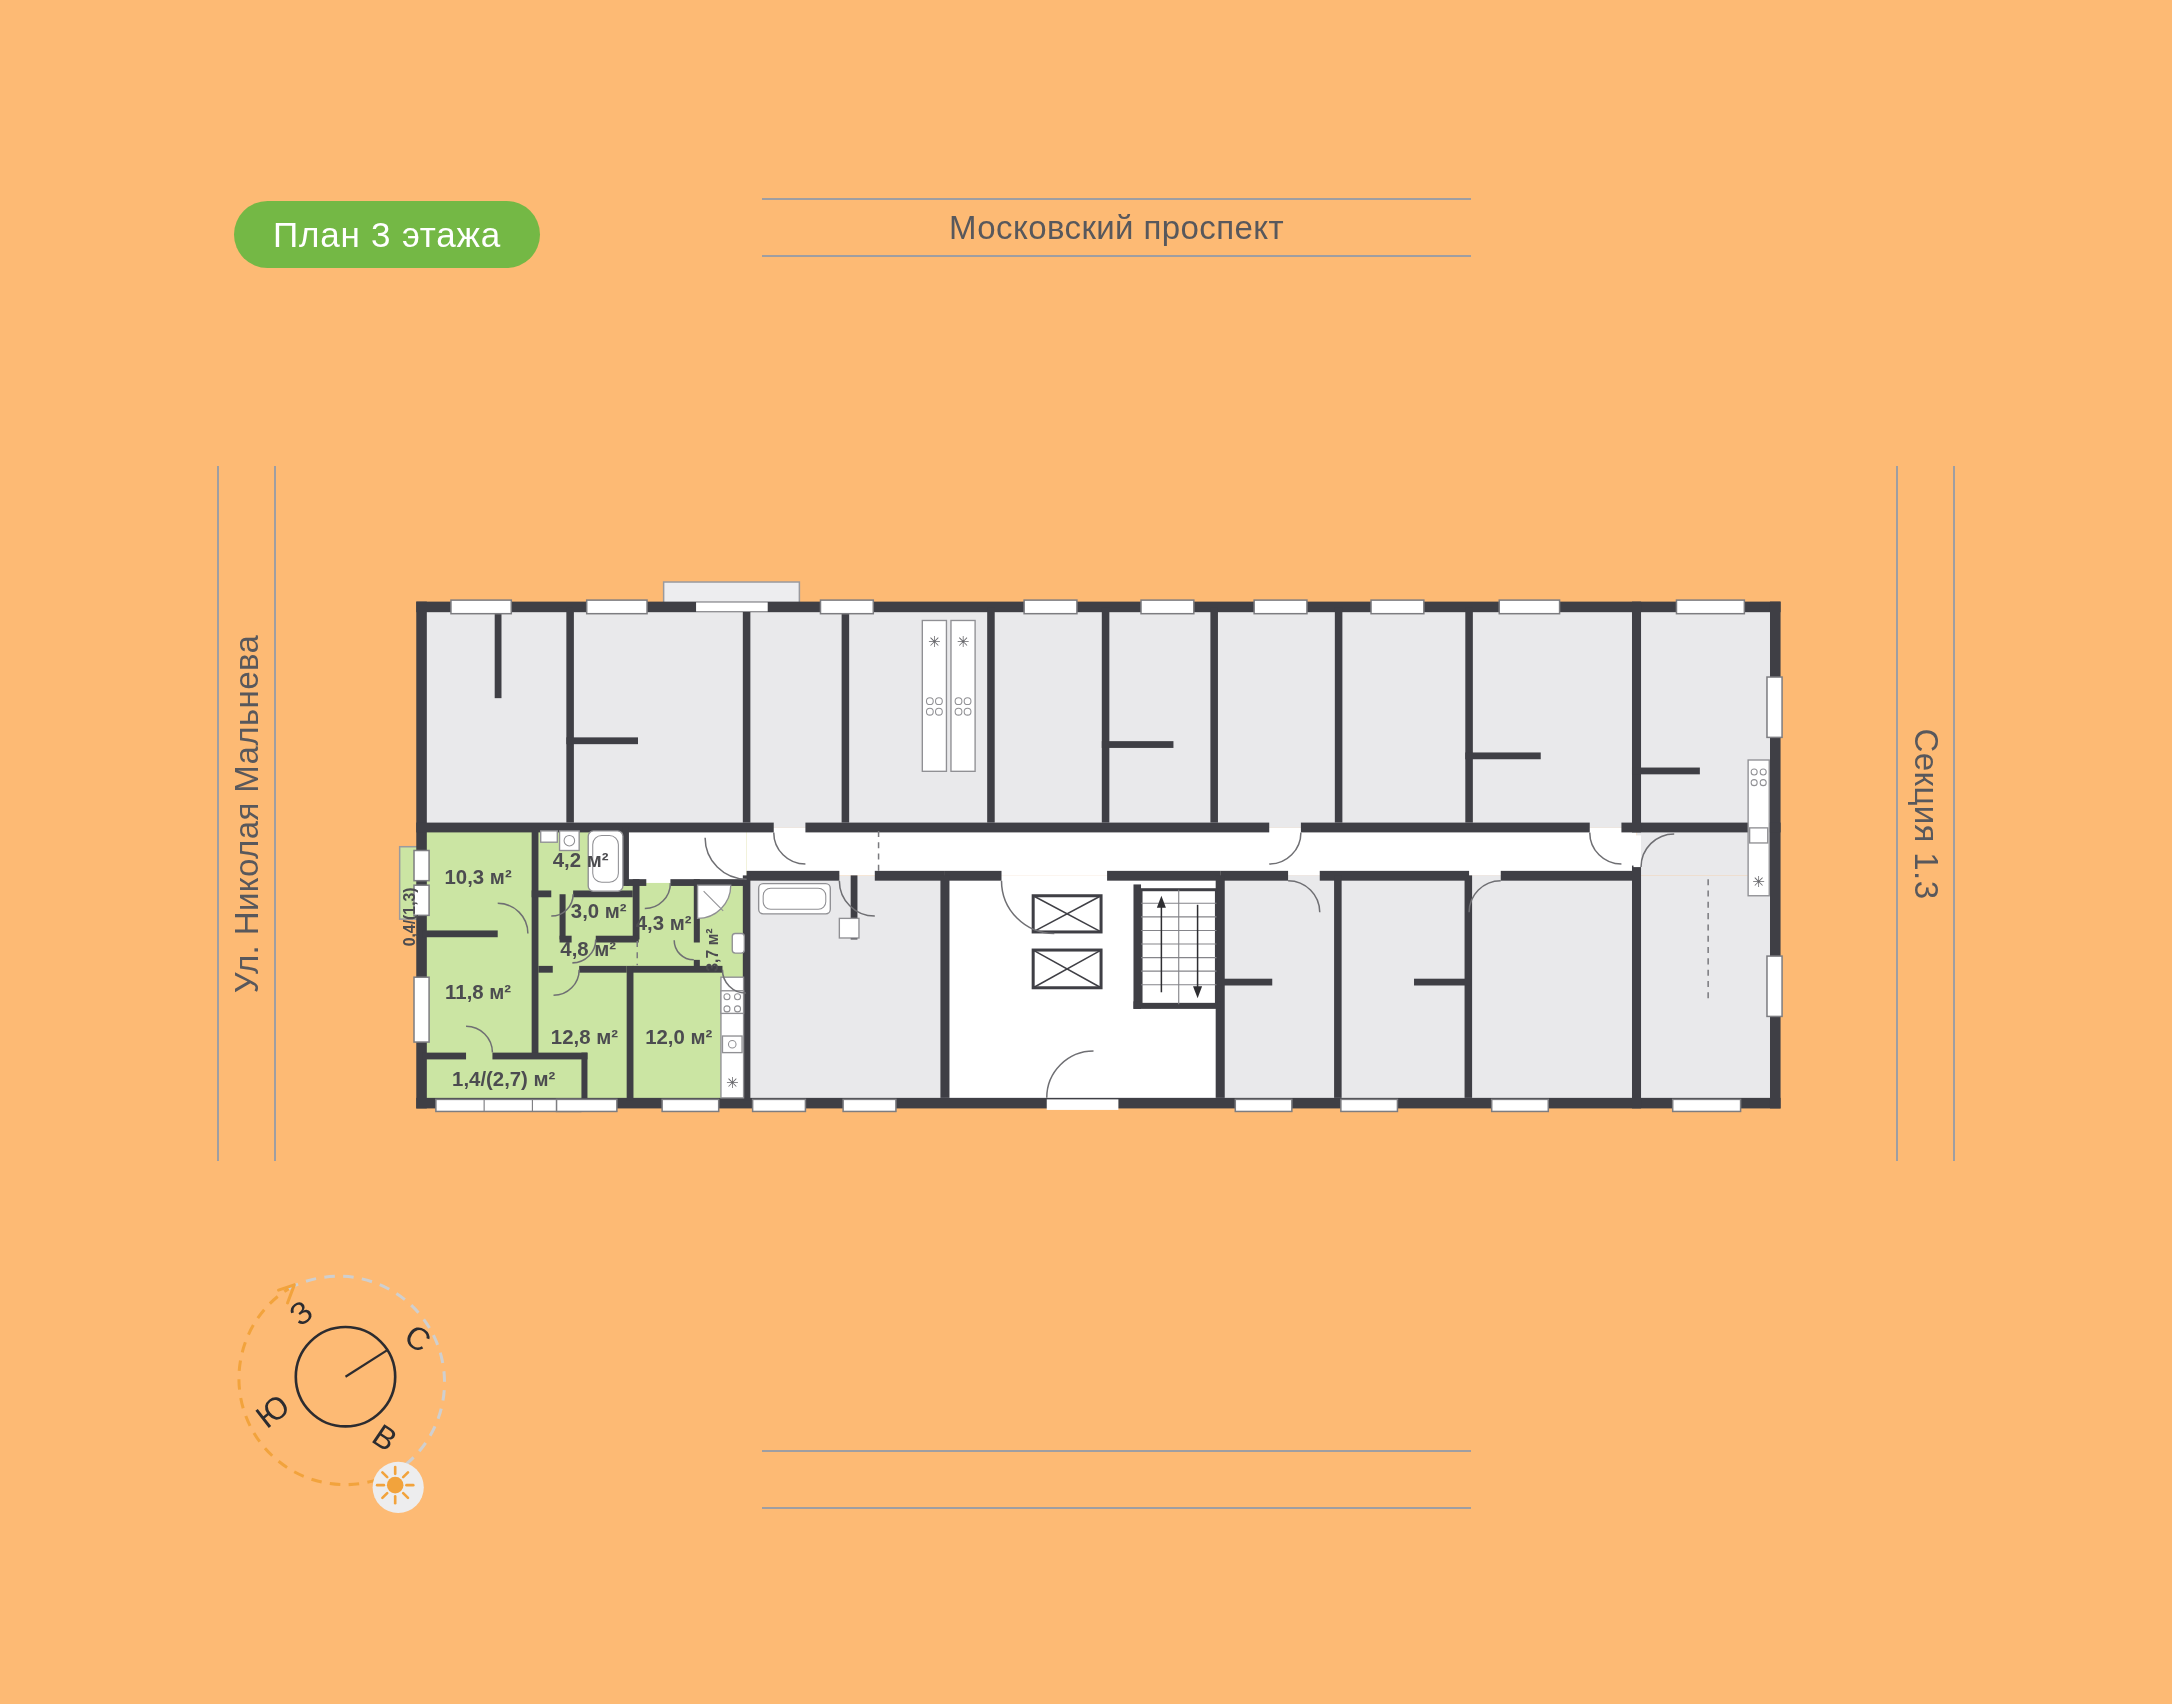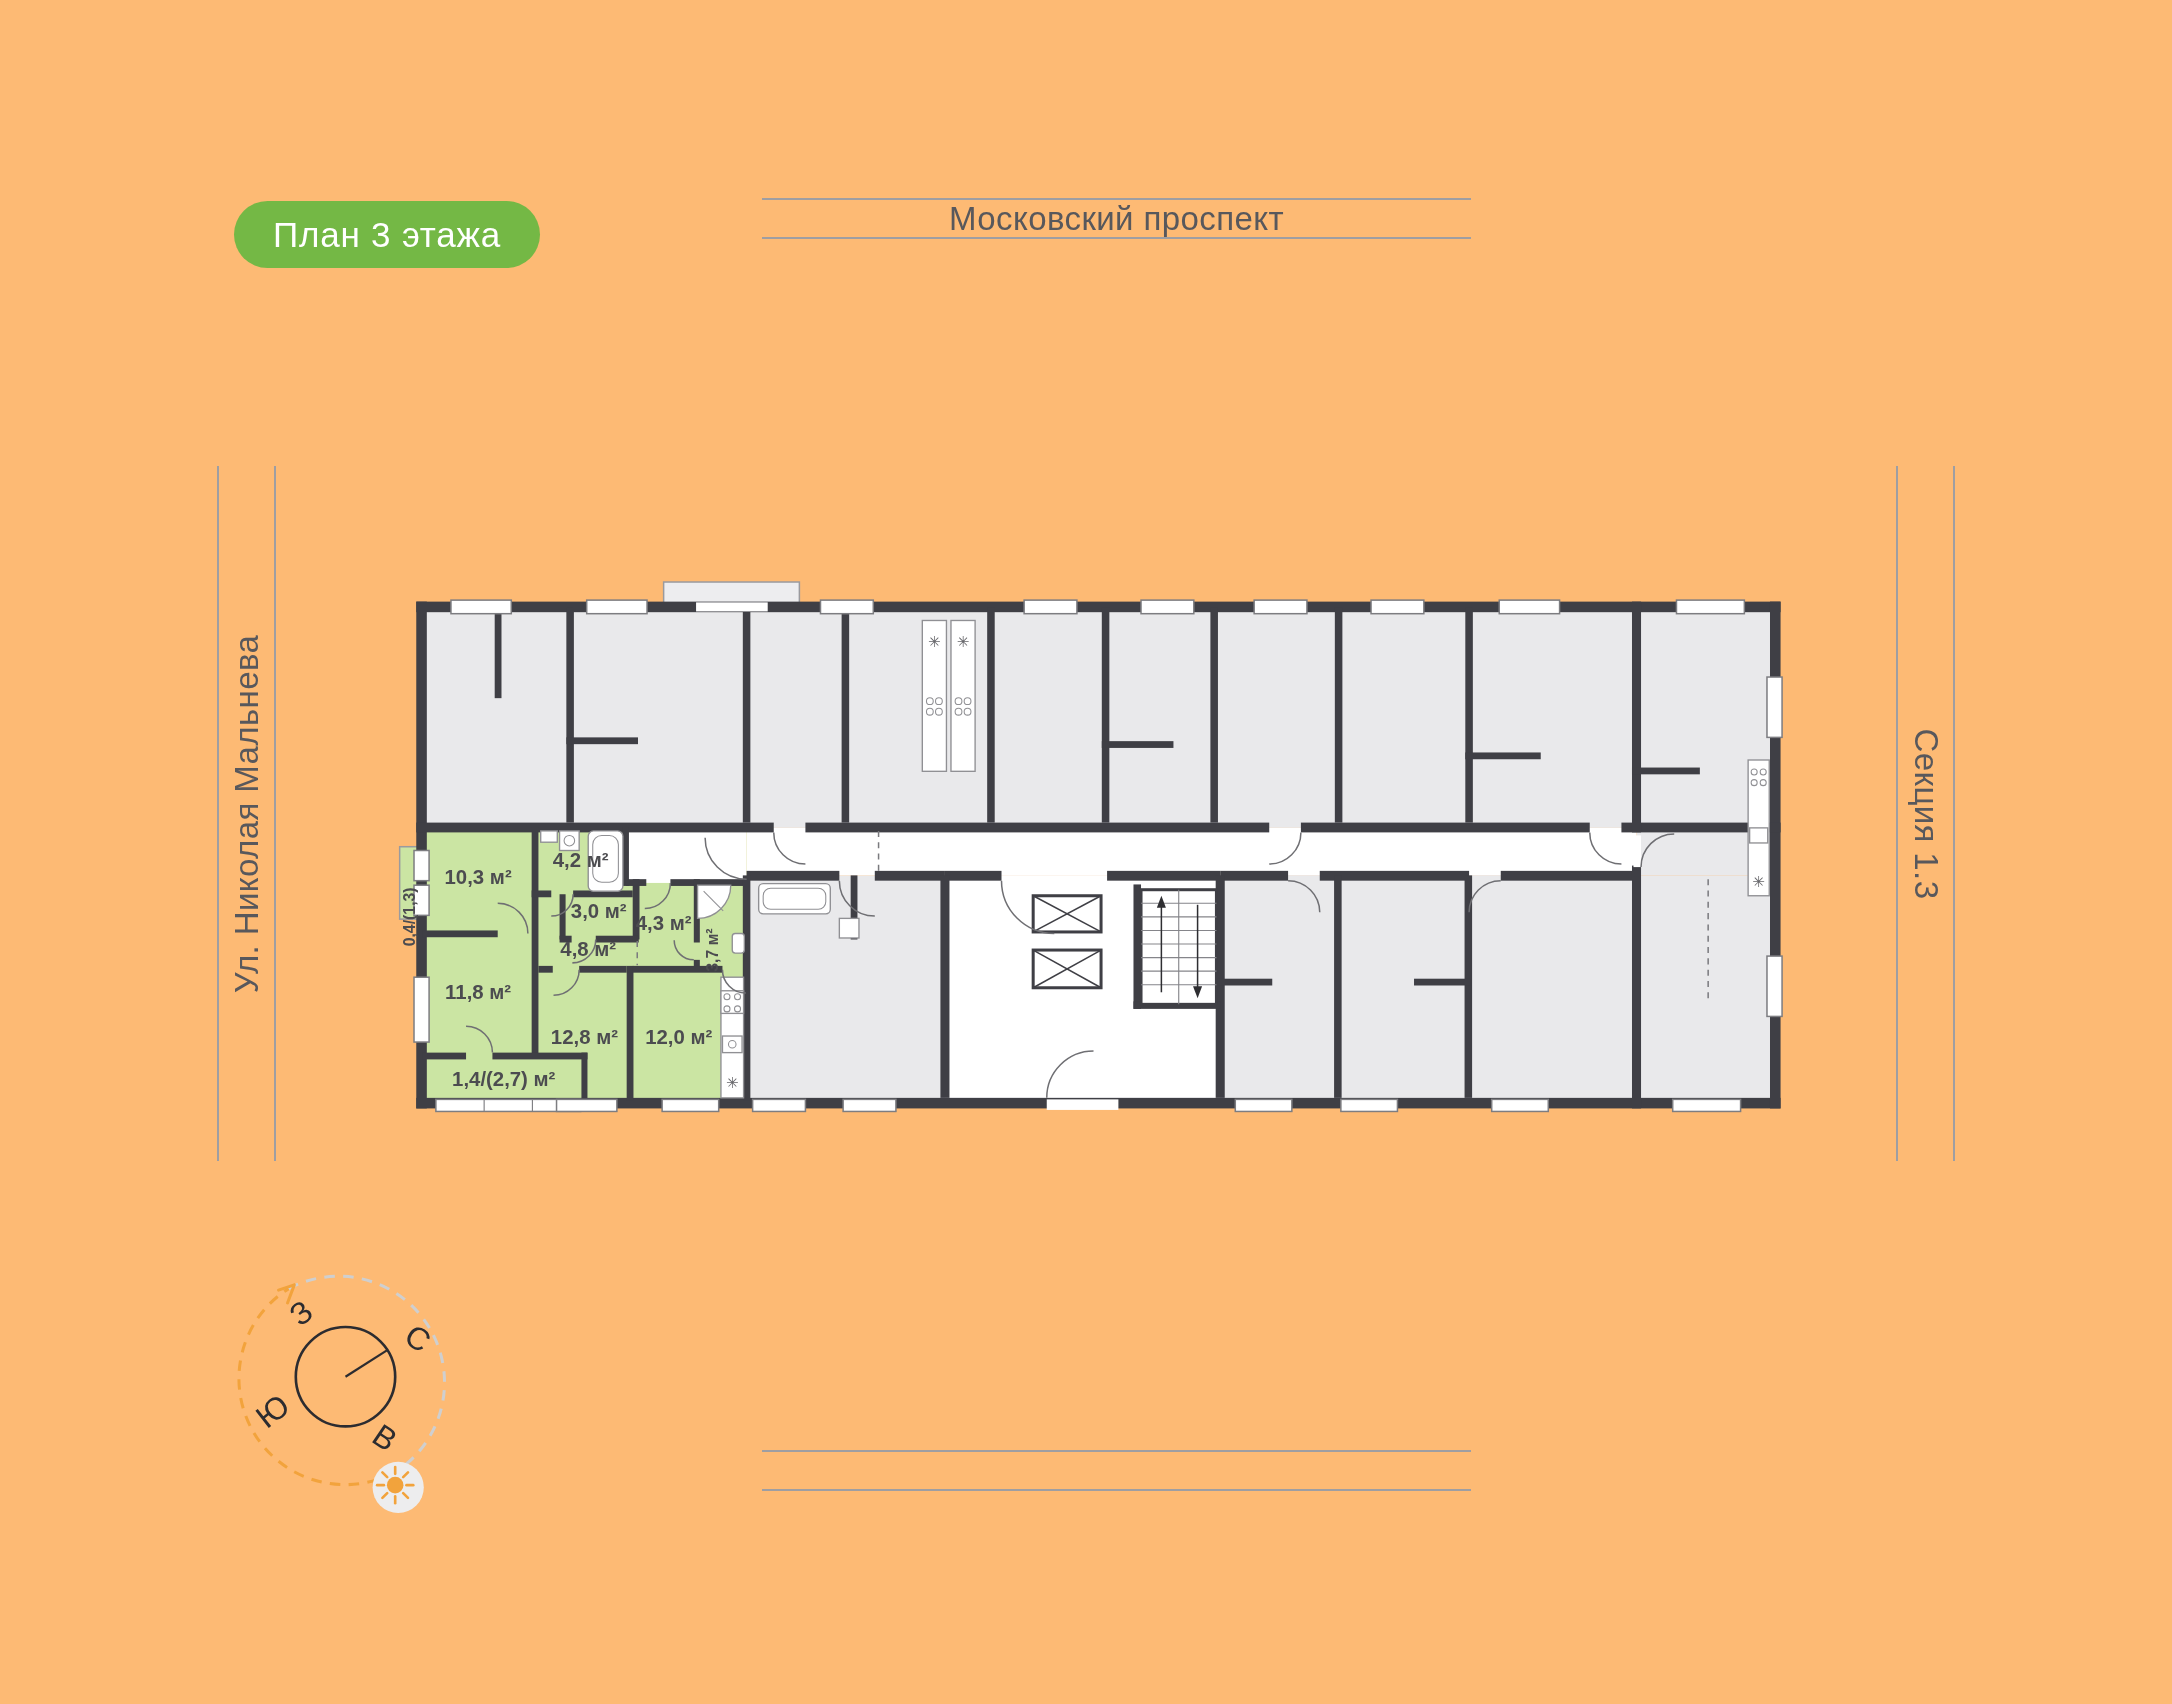--- a/index.html
+++ b/index.html
@@ -9,21 +9,21 @@
     padding-left:6px;
   }
   
   .badge{
     position:absolute;left:234px;top:201px;
     background:#74B845;color:#ffffff;
     font-size:35px;font-weight:500;letter-spacing:0.8px;
     padding:16px 39px;border-radius:38px;line-height:1;
   }
   
-  .street-h{position:absolute;width:709px;height:41px;}
+  .street-h{position:absolute;width:709px;height:59px;}
   .street-h .ln{position:absolute;left:0;right:0;height:2.3px;background:#9e9ea2;}
   .street-h .ln.top{top:0;}
   .street-h .ln.bot{bottom:0;}
   .street-h .txt{
     position:absolute;left:0;right:0;top:50%;transform:translateY(-50%);
     text-align:center;font-size:33px;font-weight:500;color:#58585c;letter-spacing:0.4px;
   }
   
   .street-v{position:absolute;width:59px;height:695px;}
   .street-v .lnv{position:absolute;top:0;bottom:0;width:2.3px;background:#9e9ea2;}

